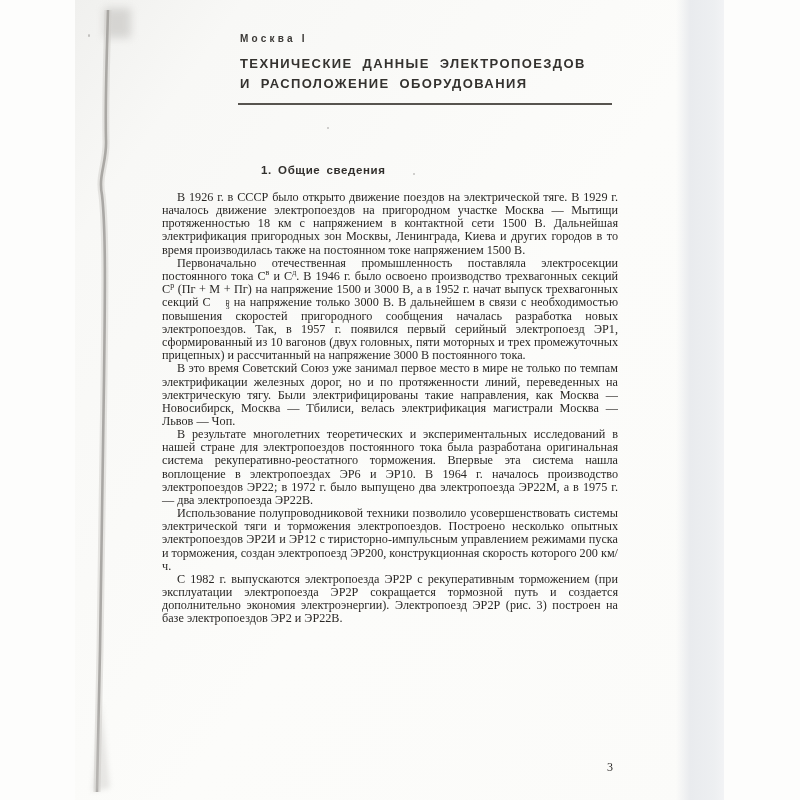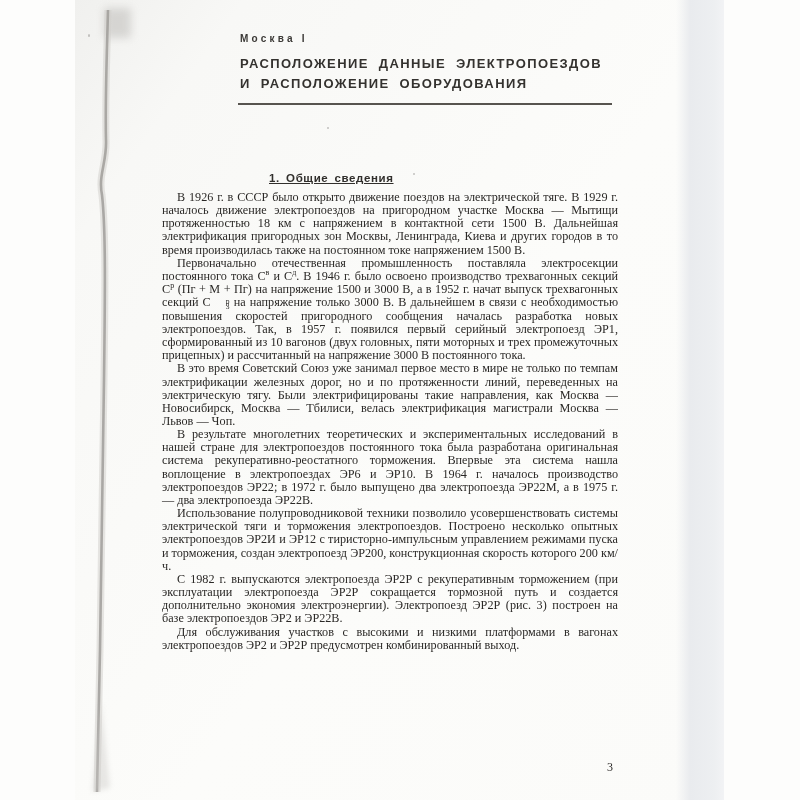--- a/index.html
+++ b/index.html
@@ -25,23 +25,23 @@
   .title{
     position:absolute;left:240px;top:54px;margin:0;width:430px;
     font:bold 13px/20px "Liberation Sans",sans-serif;
     letter-spacing:1.4px;word-spacing:5px;color:#34322f;
   }
   .rule{
     position:absolute;left:238px;top:103px;width:374px;height:2px;
     background:#57544f;
   }
   .section{
-    position:absolute;left:257px;top:160px;margin:12px;
+    position:absolute;left:257px;top:160px;margin:4px;
     font:bold 11.5px "Liberation Sans",sans-serif;
-    letter-spacing:0.6px;word-spacing:2.5px;color:#312f2c;text-decoration:underline;
+    letter-spacing:0.6px;word-spacing:2.5px;color:#312f2c;
   }
   .bodytext{
     position:absolute;left:162px;top:191px;width:456px;
     font-size:12.2px;line-height:13.15px;
     text-align:justify;color:#2a2826;
   }
   .bodytext p{margin:0;text-indent:15px;}
   .bodytext sup{font-size:8px;line-height:0;}
   .stack{display:inline-block;vertical-align:-3px;line-height:0;}
   .stack span{display:block;font-size:7.5px;line-height:5.5px;}
@@ -73,31 +73,30 @@
   <path d="M21,700 L30,788 L12,792 Z" fill="#c9c7c4" opacity="0.4" filter="url(#blur2)"></path>
 </svg>
 
 <div class="speck" style="left:327px;top:127px;width:2px;height:2px;"></div>
 <div class="speck" style="left:413px;top:173px;width:2px;height:2px;"></div>
 <div class="speck" style="left:88px;top:34px;width:2px;height:3px;"></div>
 
 <div class="chapter">Москва I</div>
 
 <h1 class="title">
-  <span>РАСПОЛОЖЕНИЕ ДАННЫЕ ЭЛЕКТРОПОЕЗДОВ</span><br>
+  <span>ТЕХНИЧЕСКИЕ ДАННЫЕ ЭЛЕКТРОПОЕЗДОВ</span><br>
   <span>И РАСПОЛОЖЕНИЕ ОБОРУДОВАНИЯ</span>
 </h1>
 
 <div class="rule"></div>
 
 <h2 class="section">1. Общие сведения</h2>
 
 <div class="bodytext" id="bodytext">
     <p>В 1926 г. в СССР было открыто движение поездов на электрической тяге. В 1929 г. началось движение электропоездов на пригородном участке Москва — Мытищи протяженностью 18 км с напряжением в контактной сети 1500 В. Дальнейшая электрификация пригородных зон Москвы, Ленинграда, Киева и других городов в то время производилась также на постоянном токе напряжением 1500 В.</p>
     <p>Первоначально отечественная промышленность поставляла электросекции постоянного тока С<sup>в</sup> и С<sup>д</sup>. В 1946 г. было освоено производство трехвагонных секций С<sup>р</sup> (Пг + М + Пг) на напряжение 1500 и 3000 В, а в 1952 г. начат выпуск трехвагонных секций С<span class="stack"><span>р</span><span>3</span></span> на напряжение только 3000 В. В дальнейшем в связи с необходимостью повышения скоростей пригородного сообщения началась разработка новых электропоездов. Так, в 1957 г. появился первый серийный электропоезд ЭР1, сформированный из 10 вагонов (двух головных, пяти моторных и трех промежуточных прицепных) и рассчитанный на напряжение 3000 В постоянного тока.</p>
     <p>В это время Советский Союз уже занимал первое место в мире не только по темпам электрификации железных дорог, но и по протяженности линий, переведенных на электрическую тягу. Были электрифицированы такие направления, как Москва — Новосибирск, Москва — Тбилиси, велась электрификация магистрали Москва — Львов — Чоп.</p>
     <p>В результате многолетних теоретических и экспериментальных исследований в нашей стране для электропоездов постоянного тока была разработана оригинальная система рекуперативно-реостатного торможения. Впервые эта система нашла воплощение в электропоездах ЭР6 и ЭР10. В 1964 г. началось производство электропоездов ЭР22; в 1972 г. было выпущено два электропоезда ЭР22М, а в 1975 г. — два электропоезда ЭР22В.</p>
     <p>Использование полупроводниковой техники позволило усовершенствовать системы электрической тяги и торможения электропоездов. Построено несколько опытных электропоездов ЭР2И и ЭР12 с тиристорно-импульсным управлением режимами пуска и торможения, создан электропоезд ЭР200, конструкционная скорость которого 200 км/ч.</p>
     <p>С 1982 г. выпускаются электропоезда ЭР2Р с рекуперативным торможением (при эксплуатации электропоезда ЭР2Р сокращается тормозной путь и создается дополнительно экономия электроэнергии). Электропоезд ЭР2Р (рис. 3) построен на базе электропоездов ЭР2 и ЭР22В.</p>
-    <p>Для обслуживания участков с высокими и низкими платформами в вагонах электропоездов ЭР2 и ЭР2Р предусмотрен комбинированный выход.</p>
   </div>
 
 <div class="pagenum">3</div>
 
 </body></html>

